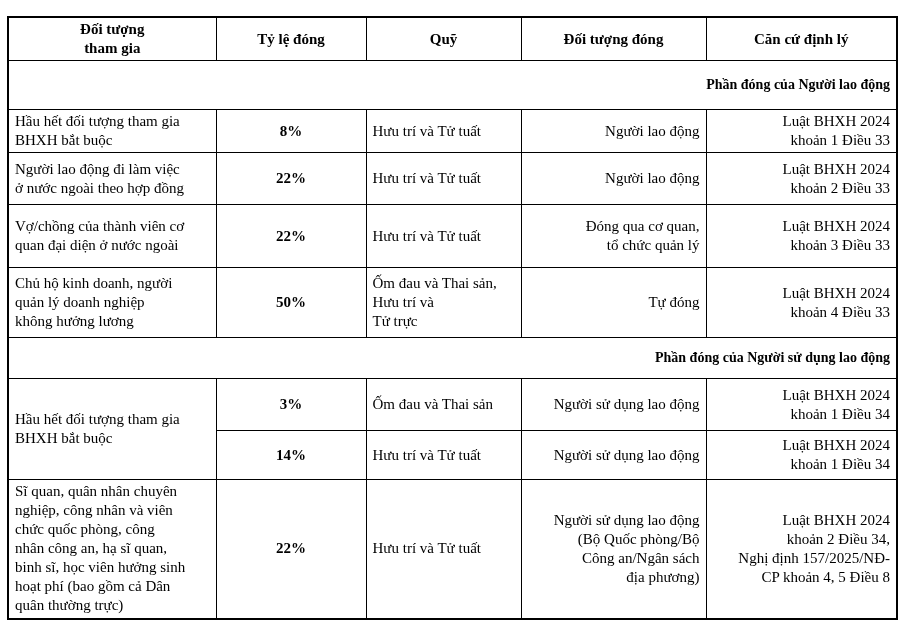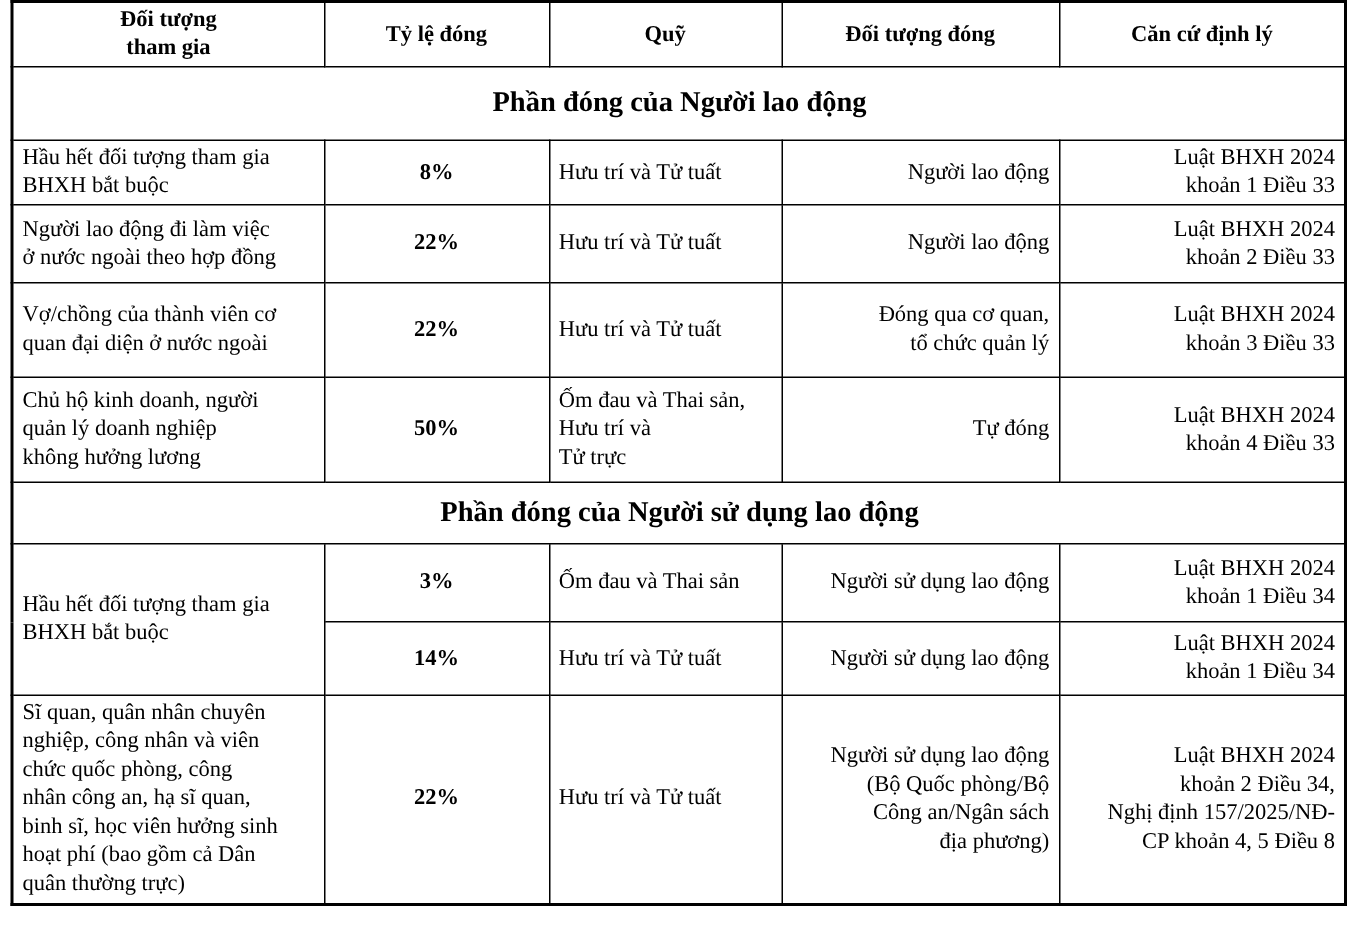--- a/index.html
+++ b/index.html
@@ -14,42 +14,42 @@
     position: relative;
     width: 901px;
     height: 621px;
     font-family: "Liberation Serif", serif;
     color: #000000;
   }
   table.bhxh {
     border-collapse: collapse;
     table-layout: fixed;
     width: 889px;
-    margin: 0 0 0 7px;
+    margin: 16px 0 0 7px;
     border: 2px solid #000000;
     font-size: 15px;
     line-height: 1.27;
   }
   table.bhxh th,
   table.bhxh td {
     border: 1px solid #000000;
     white-space: pre-line;
     vertical-align: middle;
     padding: 2px 6px;
     overflow: hidden;
   }
   table.bhxh th {
     font-weight: bold;
     text-align: center;
     padding: 2px 4px;
   }
   tr.section-row td {
     font-weight: bold;
-    text-align: center;
-    font-size: 19px;
+    text-align: right;
+    font-size: 14px;
     padding-left: 7px;
   }
   td.left   { text-align: left; }
   td.center { text-align: right; }
   td.rate   { text-align: center; font-weight: bold; }
   td.basis  { text-align: right; padding-left: 9px; }
 </style>
 </head>
 <body>
 

